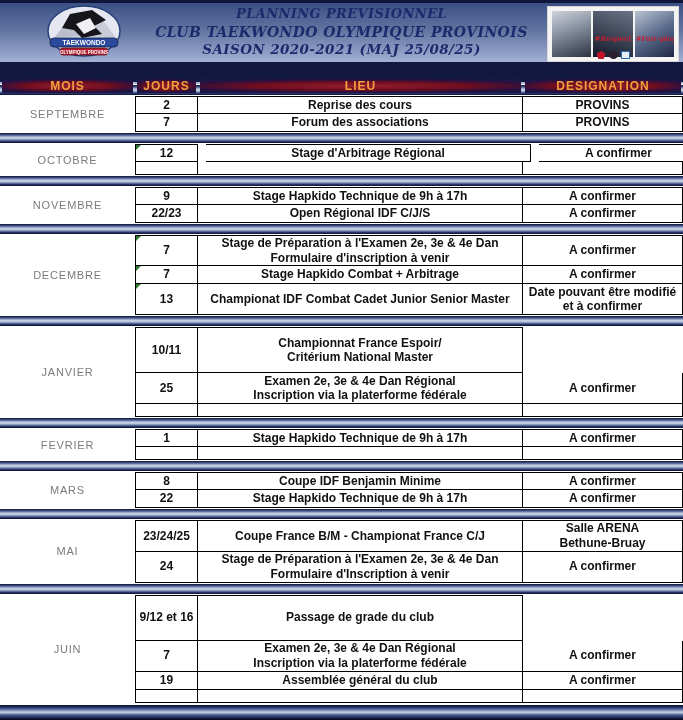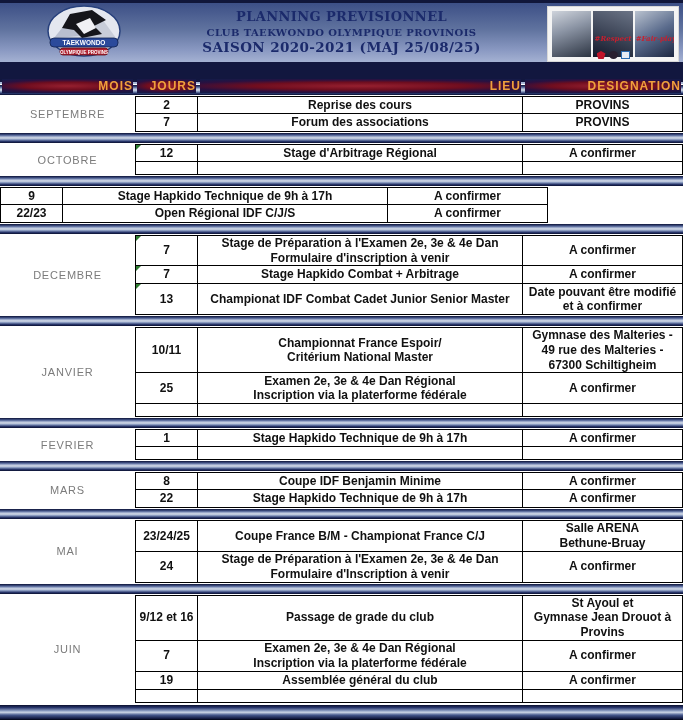--- a/index.html
+++ b/index.html
@@ -7,24 +7,24 @@
   .page{
     width:683px;height:720px;margin:0 auto;background:#fff;overflow:hidden;
     font-family:"Liberation Sans",sans-serif;position:relative;
   }
   
   .banner{
     height:62px;border-top:3px solid #10163a;position:relative;
     background:linear-gradient(180deg,#3c4f86 0%,#60739f 45%,#8a99c2 80%,#a4b1d2 100%);
     display:flex;align-items:center;justify-content:center;
   }
-  .title{ text-align:center;font-family:"DejaVu Serif",serif;font-weight:bold;
+  .title{ text-align:center;font-family:"DejaVu Serif",serif;font-style:italic;font-weight:bold;
     color:#1b2a6b;line-height:1.3;letter-spacing:.4px;}
   .title .t1{font-size:13px;display:block;}
-  .title .t2{font-size:10px;display:block;}
+  .title .t2{font-size:14px;display:block;}
   .title .t3{font-size:13.5px;display:block;}
   .logo{position:absolute;left:32px;top:1px;width:104px;height:58px;}
   .collage{
     position:absolute;right:4px;top:3px;width:132px;height:56px;background:#f4f4f4;
     border:1px solid #d8d8d8;display:grid;grid-template-columns:1fr 1fr 1fr;gap:2px;padding:4px;
   }
   .collage .ph{position:relative;overflow:hidden;}
   .ph1{background:linear-gradient(160deg,#cfd4dc 0%,#8c95a5 40%,#2c3442 100%);}
   .ph2{background:linear-gradient(200deg,#6b7486 0%,#3a4254 55%,#14182a 100%);}
   .ph3{background:linear-gradient(150deg,#b9c2cf 0%,#5a6b8c 50%,#1d2742 100%);}
@@ -37,21 +37,21 @@
   .badge{width:9px;height:8px;display:inline-block;}
   .badge.red{background:#c0152a;clip-path:polygon(50% 0,100% 30%,80% 100%,20% 100%,0 30%);}
   .badge.dark{background:#2a2030;border-radius:50%;}
   .badge.blue{background:#e8edf4;border:1px solid #2b6cb0;}
   
   .col-header{
     display:grid;grid-template-columns:135px 63px 325px 160px;height:22px;
     background:#12173f;border-bottom:2px solid #a9b8d8;
   }
   .hdr-cell{
-    display:flex;align-items:center;justify-content:flex-end;margin:17px 2px;
+    display:flex;align-items:center;justify-content:center;margin:17px 2px;
     background:radial-gradient(ellipse 75% 60% at center,#96202f 0%,#6f0d1f 45%,#2a1040 75%,#151a48 100%);
   }
   .hdr-cell span{color:#f0a03c;font-weight:bold;font-size:12px;letter-spacing:1px;}
   
   .sep-bar{
     height:10px;margin:1px 0;
     background:linear-gradient(180deg,#0c1236 0%,#45578c 20%,#aab7d4 38%,#d6dde9 50%,#8fa0c4 64%,#27356a 84%,#0a0f2e 100%);
   }
   .bottom-bar{
     height:16px;margin-top:2px;
@@ -161,21 +161,21 @@
             <div class="cell c-lieu">
               <span class="txt">PROVINS</span>
             </div>
           </div>
         </div>
       </div>
       <div class="sep-bar"></div>
       <div class="month-section">
         <div class="month-label">OCTOBRE</div>
         <div class="rows">
-          <div class="row" style="min-height: 18px;">
+          <div class="row" style="min-height: 18px; gap: 8px;">
             <div class="cell c-jours">
               <span class="txt">12</span>
               <div class="marker"></div>
             </div>
             <div class="cell c-desig">
               <span class="txt">Stage d'Arbitrage Régional</span>
             </div>
             <div class="cell c-lieu">
               <span class="txt">A confirmer</span>
             </div>
@@ -188,20 +188,21 @@
               <span class="txt"></span>
             </div>
             <div class="cell c-lieu">
               <span class="txt"></span>
             </div>
           </div>
         </div>
       </div>
       <div class="sep-bar"></div>
       <div class="month-section">
+        <div class="month-label">NOVEMBRE</div>
         <div class="rows">
           <div class="row" style="min-height: 18px;">
             <div class="cell c-jours">
               <span class="txt">9</span>
             </div>
             <div class="cell c-desig">
               <span class="txt">Stage Hapkido Technique de 9h à 17h</span>
             </div>
             <div class="cell c-lieu">
               <span class="txt">A confirmer</span>
@@ -269,25 +270,20 @@
         <div class="month-label">JANVIER</div>
         <div class="rows">
           <div class="row" style="min-height: 46px;">
             <div class="cell c-jours">
               <span class="txt">10/11</span>
             </div>
             <div class="cell c-desig">
               <span class="txt">Championnat France Espoir/
 Critérium National Master</span>
             </div>
-            <div class="cell c-lieu">
-              <span class="txt">Gymnase des Malteries -
-49 rue des Malteries -
-67300 Schiltigheim</span>
-            </div>
           </div>
           <div class="row" style="min-height: 31px;">
             <div class="cell c-jours">
               <span class="txt">25</span>
             </div>
             <div class="cell c-desig">
               <span class="txt">Examen 2e, 3e &amp; 4e Dan Régional
 Inscription via la platerforme fédérale</span>
             </div>
             <div class="cell c-lieu">
@@ -397,25 +393,20 @@
       <div class="month-section">
         <div class="month-label">JUIN</div>
         <div class="rows">
           <div class="row" style="min-height: 46px;">
             <div class="cell c-jours">
               <span class="txt">9/12 et 16</span>
             </div>
             <div class="cell c-desig">
               <span class="txt">Passage de grade du club</span>
             </div>
-            <div class="cell c-lieu">
-              <span class="txt">St Ayoul et
-Gymnase Jean Drouot à
-Provins</span>
-            </div>
           </div>
           <div class="row" style="min-height: 31px;">
             <div class="cell c-jours">
               <span class="txt">7</span>
             </div>
             <div class="cell c-desig">
               <span class="txt">Examen 2e, 3e &amp; 4e Dan Régional
 Inscription via la platerforme fédérale</span>
             </div>
             <div class="cell c-lieu">

